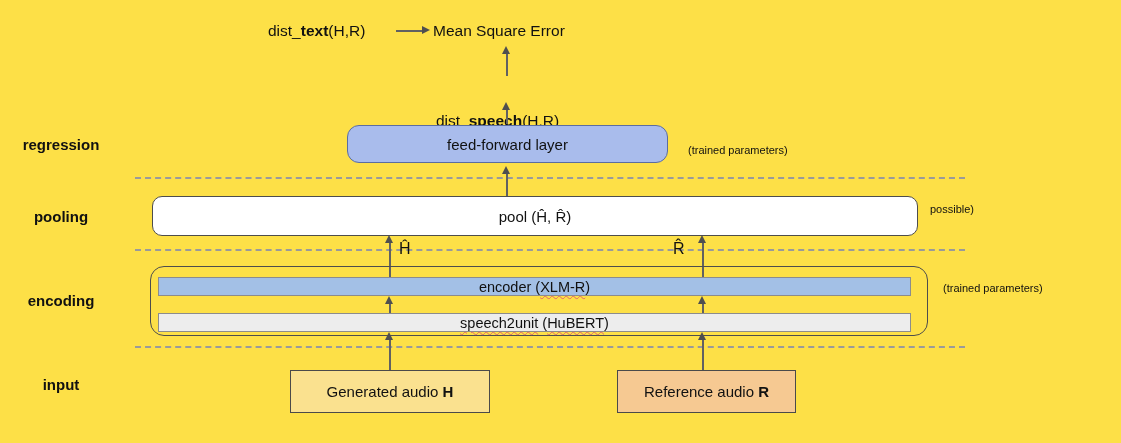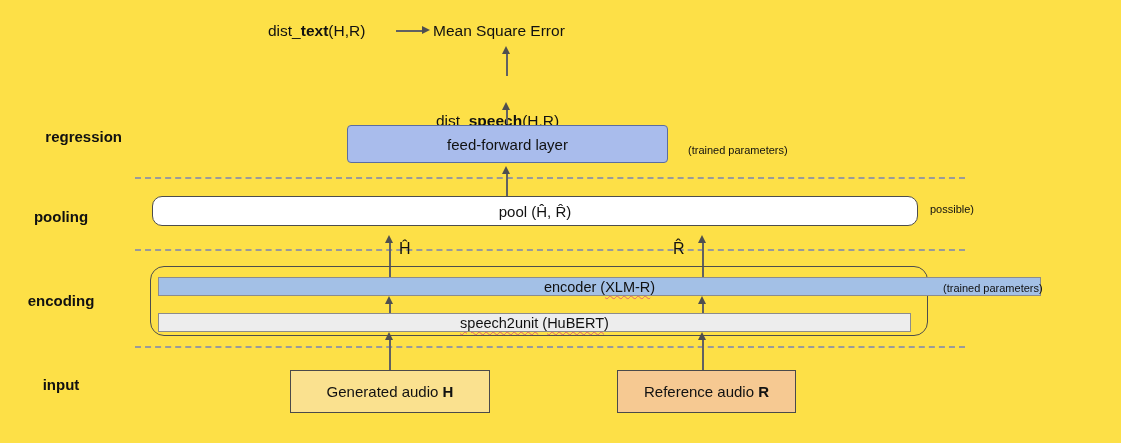--- a/index.html
+++ b/index.html
@@ -7,21 +7,21 @@
     position:relative;width:1121px;height:443px;background:#fde047;overflow:hidden;
     font-family:"Liberation Sans",sans-serif;color:#111;
   }
   .txt{position:absolute;white-space:nowrap;font-size:15.5px;line-height:18px;}
   .row-label{
     position:absolute;left:0;width:122px;text-align:center;
     font-weight:700;font-size:15px;line-height:17px;
   }
   .note{position:absolute;font-size:11px;line-height:19px;white-space:nowrap;}
   .box{position:absolute;box-sizing:border-box;display:flex;align-items:center;justify-content:center;font-size:15px;}
-  .ff-box{background:var(--ffBlue);border:1.6px solid #5b6da0;border-radius:4px;justify-content:center;}
+  .ff-box{background:var(--ffBlue);border:1.6px solid #5b6da0;border-radius:12px;justify-content:center;}
   .pool-box{background:#ffffff;border:1.6px solid #4d4d4d;border-radius:10px;}
   .enc-outer{background:transparent;border:1.6px solid #4d4d4d;border-radius:14px;}
   .bar{position:absolute;box-sizing:border-box;display:flex;align-items:center;justify-content:center;font-size:14.5px;border:1px solid #8c8c8c;}
   .encoder-bar{background:var(--encoderBlue);}
   .unit-bar{background:var(--unitGray);}
   .input-box{border:1.6px solid #4a4a4a;background:var(--inputYellow);}
   .input-box.ref{background:var(--inputOrange);}
   .dashed{position:absolute;left:135px;width:830px;height:0;border-top:2px dashed #9a9a9a;}
   .v-arrow{position:absolute;width:1.5px;background:#616161;}
   .v-arrow::before{
@@ -47,50 +47,50 @@
   <div class="txt" style="left:268px;top:22px;"><span>dist_</span><b>text</b><span>(H,R)</span></div>
   <div class="h-arrow" style="left:396px;top:30px;width:26px;"></div>
   <div class="txt" style="left:433px;top:22px;">Mean Square Error</div>
 
   <div class="v-arrow" style="left:506px;top:54px;height:22px;"></div>
 
   <div class="txt" style="left:436px;top:80px;margin-top:32px;"><span>dist_</span><b>speech</b><span>(H,R)</span></div>
 
   <div class="v-arrow" style="left:506px;top:110px;height:14px;"></div>
 
-  <div class="row-label" style="top:128px;text-align:right;">regression</div>
+  <div class="row-label" style="top:136px;">regression</div>
   <div class="row-label" style="top:208px;">pooling</div>
   <div class="row-label" style="top:292px;">encoding</div>
   <div class="row-label" style="top:376px;">input</div>
 
   <div class="box ff-box" style="left:347px;top:125px;width:321px;height:38px;">
       <span>feed-forward layer</span>
     </div>
   <div class="note" style="left:688px;top:141px;">(trained parameters)</div>
 
   <div class="dashed" style="top:177px;"></div>
 
   <div class="v-arrow" style="left:506px;top:174px;height:22px;"></div>
 
-  <div class="box pool-box" style="left:152px;top:196px;width:766px;height:30px;justify-content:center;">
+  <div class="box pool-box" style="left:152px;top:196px;width:766px;height:40px;justify-content:center;">
       <span>pool (Ĥ, R̂)</span>
     </div>
   <div class="note" style="left:930px;top:200px;">
       <span style="display:block;">possible)</span>
     </div>
 
   <div class="dashed" style="top:249px;"></div>
 
   <div class="v-arrow" style="left:389px;top:243px;height:34px;"></div>
   <div class="hat-label" style="left:399px;top:240px;">Ĥ</div>
   <div class="v-arrow" style="left:702px;top:243px;height:34px;"></div>
   <div class="hat-label" style="left:673px;top:240px;">R̂</div>
 
   <div class="box enc-outer" style="left:150px;top:266px;width:778px;height:70px;"></div>
-  <div class="bar encoder-bar" style="left:158px;top:277px;width:883px;height:19px;">
+  <div class="bar encoder-bar" style="left:158px;top:277px;width:753px;height:19px;">
       <span><span>encoder (</span><span class="sq">XLM-R</span><span>)</span></span>
     </div>
   <div class="bar unit-bar" style="left:158px;top:313px;width:753px;height:19px;">
       <span><span class="sq">speech2unit</span><span> (</span><span class="sq">HuBERT</span><span>)</span></span>
     </div>
   <div class="note" style="left:943px;top:279px;">(trained parameters)</div>
 
   <div class="v-arrow" style="left:389px;top:304px;height:9px;"></div>
   <div class="v-arrow" style="left:702px;top:304px;height:9px;"></div>
 

